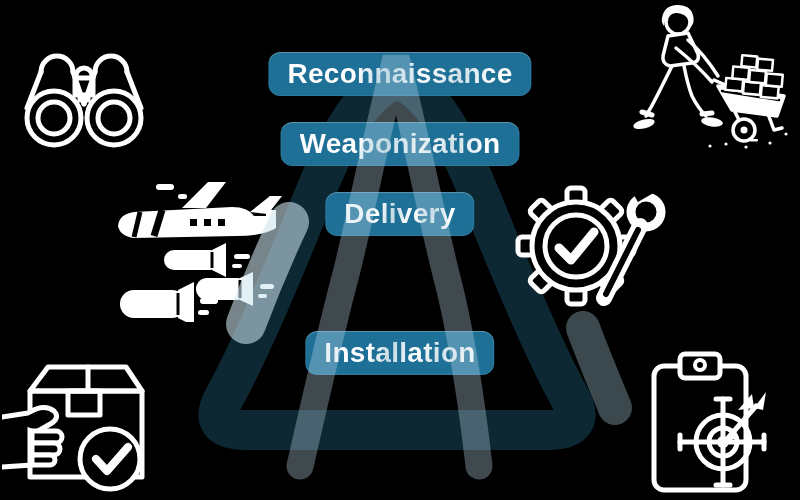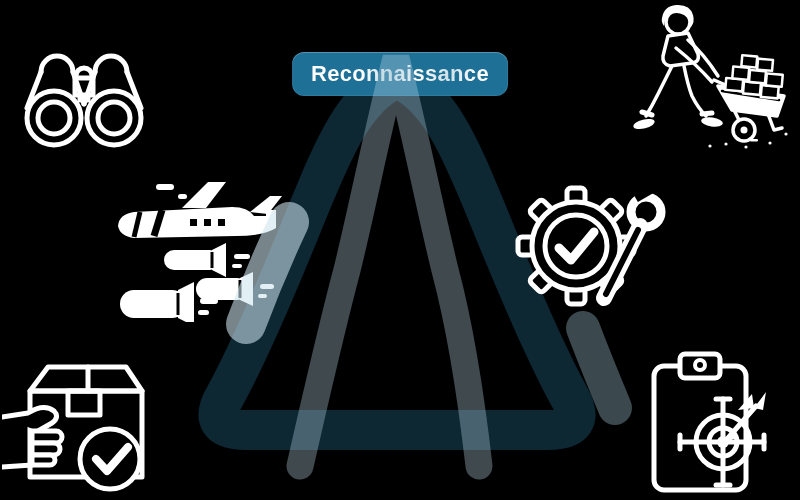--- a/index.html
+++ b/index.html
@@ -12,21 +12,21 @@
   .emblem-bg{z-index:1;}
   .emblem-overlay{z-index:30;}
   .icon{position:absolute;z-index:10;}
   .pill{
     position:absolute;left:50%;transform:translateX(-50%);z-index:20;
     background:#1f7096;border-radius:12px;padding:7px 19px;
     box-shadow:inset 0 1px 0 rgba(255,255,255,.20), inset 0 0 0 1px rgba(255,255,255,.07);
     white-space:nowrap;
   }
   .pill-label{
-    font-size:22px;font-weight:700;letter-spacing:.3px;color:#ffffff;
+    font-size:28px;font-weight:700;letter-spacing:.3px;color:#ffffff;
     line-height:30px;display:block;
   }
   @supports (-webkit-background-clip: text){
     .pill-label{
       background:linear-gradient(103deg,#ffffff 8%,#ffffff 30%,#c4d9e3 44%,#ffffff 60%,#cfe0e8 76%,#ffffff 92%);
       -webkit-background-clip:text;background-clip:text;color:transparent;
     }
   }
 </style>
 </head>
@@ -188,20 +188,29 @@
       <path d="M114,58 L86,90"></path>
       <polygon points="80,96 90,84 94,90" fill="#fff" stroke="none"></polygon>
       <polygon points="112,60 124,44 121,62" fill="#fff" stroke="none"></polygon>
       <polygon points="112,60 96,62 110,46" fill="#fff" stroke="none"></polygon>
     </svg>
   </div>
 
   <div class="pill" style="top:52px">
     <span class="pill-label">Reconnaissance</span>
   </div>
+  <div class="pill" style="top:122px">
+    <span class="pill-label">Weaponization</span>
+  </div>
+  <div class="pill" style="top:192px">
+    <span class="pill-label">Delivery</span>
+  </div>
+  <div class="pill" style="top:331px">
+    <span class="pill-label">Installation</span>
+  </div>
 
   <svg class="emblem-overlay" viewBox="0 0 800 500">
     <path d="M300,466 C 316,396 331,330 347,270 C 363,205 377,132 396,58 C 415,132 429,205 445,270 C 461,330 471,396 479,466" fill="none" stroke="rgba(188,217,230,0.34)" stroke-width="27" stroke-linecap="round"></path>
     <path d="M289,222 C 272,258 258,292 246,324" fill="none" stroke="rgba(205,228,238,0.58)" stroke-width="40" stroke-linecap="round"></path>
     <path d="M583,328 C 595,360 606,386 615,408" fill="none" stroke="rgba(170,205,220,0.35)" stroke-width="34" stroke-linecap="round"></path>
   </svg>
 
 </div>
 
 </body></html>

